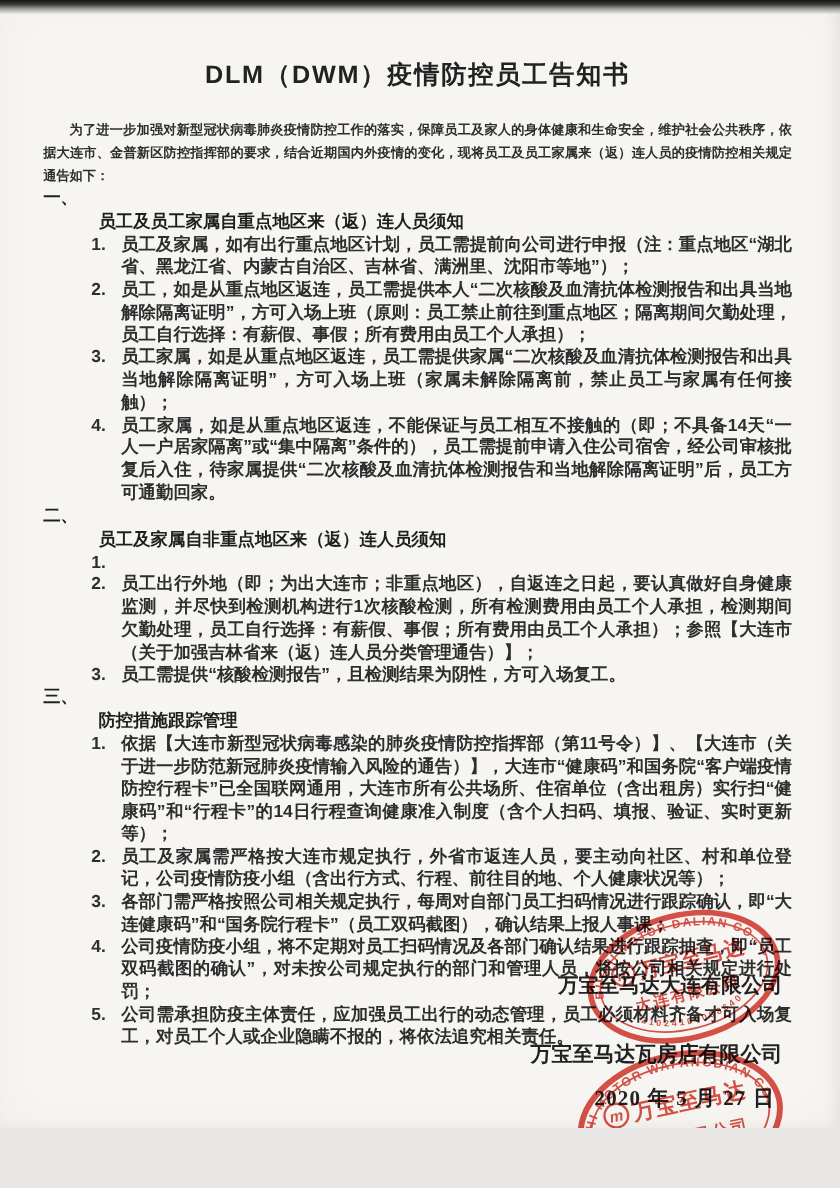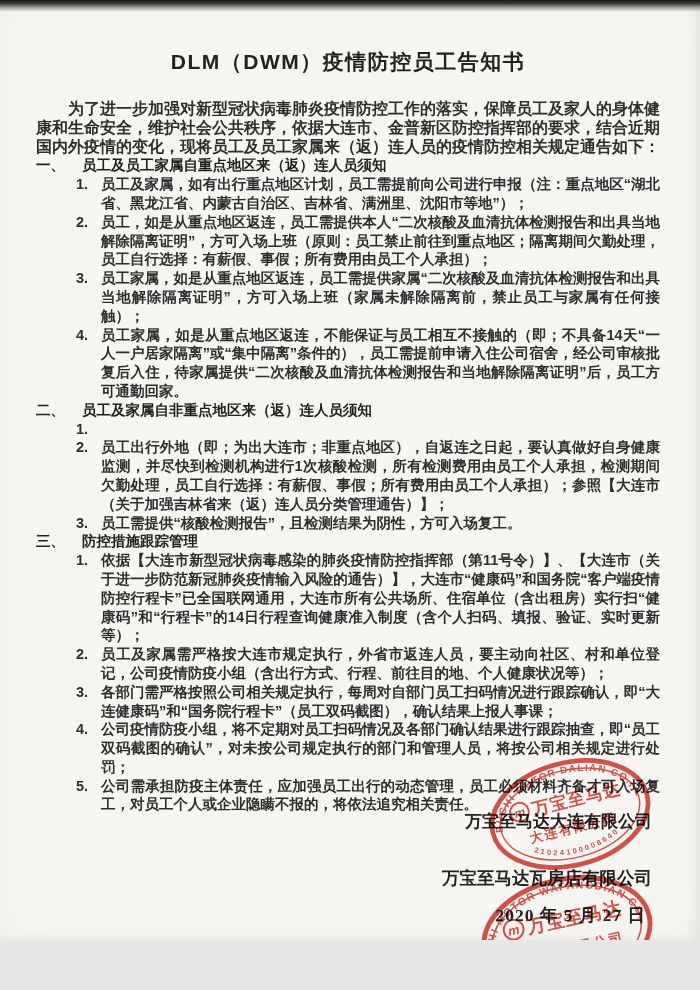--- a/index.html
+++ b/index.html
@@ -22,26 +22,26 @@
     z-index:5;
   }
   .content { position:relative; padding:40px 40px 0 36px; }
   .doc-title {
     text-align:center;
     font-size:21px; font-weight:700; letter-spacing:1.5px;
     color:#222; margin:8px 0 24px 0;
   }
   .intro {
     margin:0;
-    font-size:16px; line-height:18.8px; font-weight:600;
+    font-size:11px; line-height:18.8px; font-weight:600;
     text-indent:2em; text-align:justify; color:#2e2e2e;font-family:Liberation Serif, serif;
   }
   .sec-head { display:flex; font-size:14.5px; line-height:18.8px; font-weight:700; color:#1f1f1f; }
   .sec-head .marker { width:46px; flex:none; }
-  .sec-head .sec-title { flex:1; }
+  .sec-head .sec-title { flex:1;margin-top:20px; }
   .item { display:flex; font-size:14.5px; line-height:18.8px; font-weight:600; color:#2e2e2e; }
   .item .num { margin-left:40px; width:25px; flex:none; }
   .item .itext { flex:1; text-align:justify; }
   .sig {
     position:absolute; right:48px;
     font-weight:700; color:#222; white-space:nowrap;
     z-index:2;
   }
   .sig1 { top:810px; font-size:17px; }
   .sig2 { top:866px; font-size:17.5px; }

